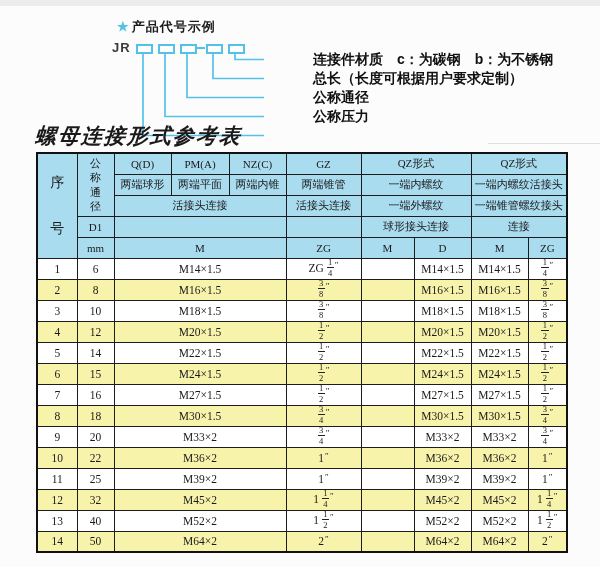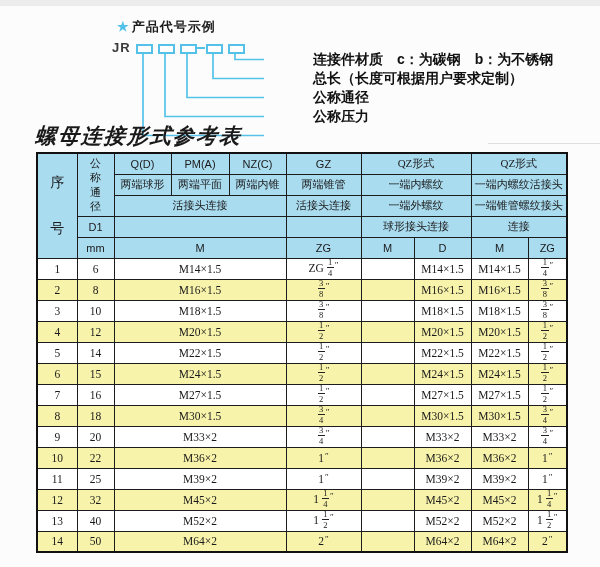--- a/index.html
+++ b/index.html
@@ -33,21 +33,21 @@
   .ref-table{position:absolute;left:36px;top:152px;width:530px;border-collapse:collapse;table-layout:fixed;
     border:2px solid #111;}
   .ref-table th,.ref-table td{border:1px solid #1c1c1c;text-align:center;vertical-align:middle;
     padding:0;font-weight:normal;overflow:hidden;}
   .ref-table thead th{background:var(--hdr-bg);font-size:11px;}
   .ref-table thead tr{height:21px;}
   .ref-table tbody tr{height:21px;}
   .ref-table tbody td{font-size:11.5px;background:#fff;}
   .ref-table tbody tr.alt td{background:var(--alt-bg);}
   .ref-table tbody td.always-white{background:#fff;}
-  .lat{font-family:Liberation Sans, sans-serif;font-size:12px;}
+  .lat{font-family:Liberation Serif, serif;font-size:12px;}
   .v-stack{display:inline-block;width:1.15em;word-break:break-all;}
   .v-seq{font-size:14px;line-height:46px;}
   .v-nom{font-size:11px;line-height:14.5px;}
 
   .frac{display:inline-flex;flex-direction:column;align-items:center;vertical-align:middle;
     line-height:1.05;font-size:8.5px;position:relative;top:-1px;}
   .frac .fn{border-bottom:1px solid #222;padding:0 1.5px 0.5px;}
   .frac .fd{padding-top:0.5px;}
   .inch{font-size:9px;position:relative;top:-3px;margin-left:1px;}
 </style>

